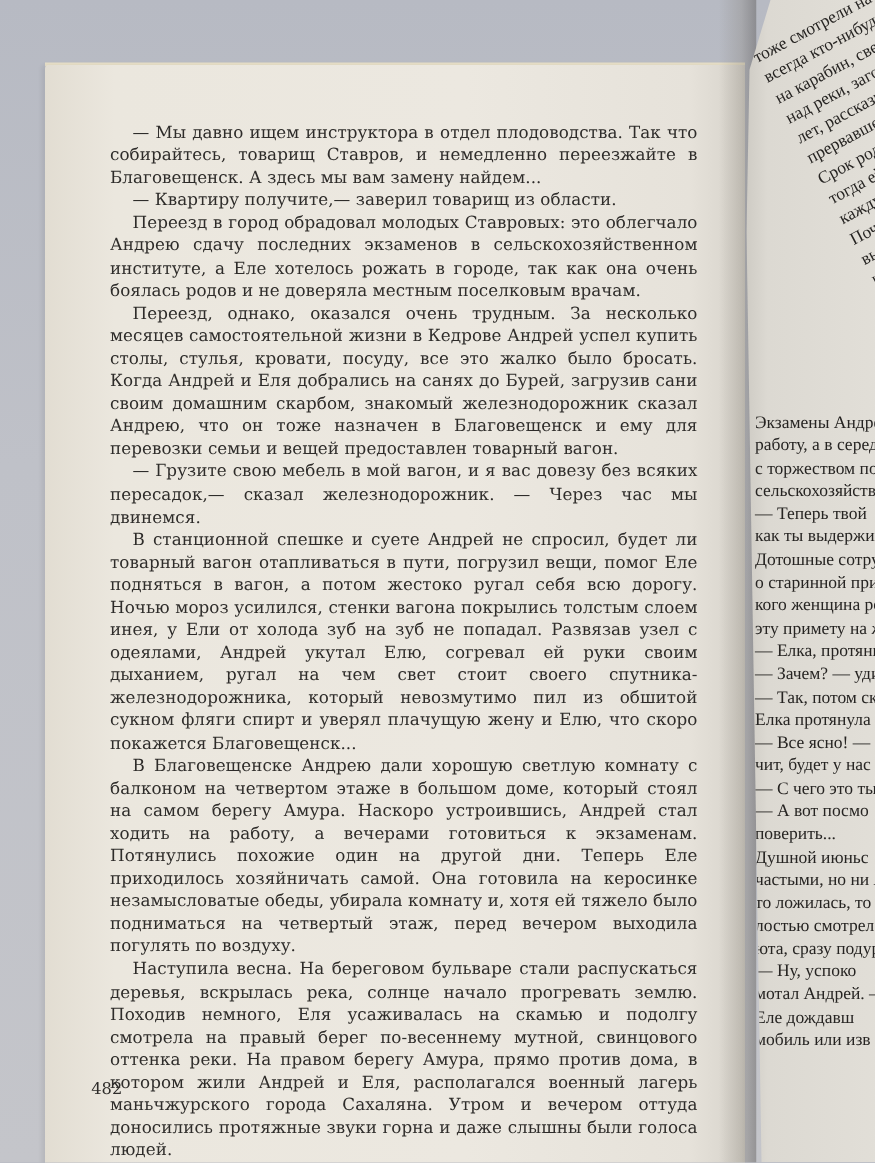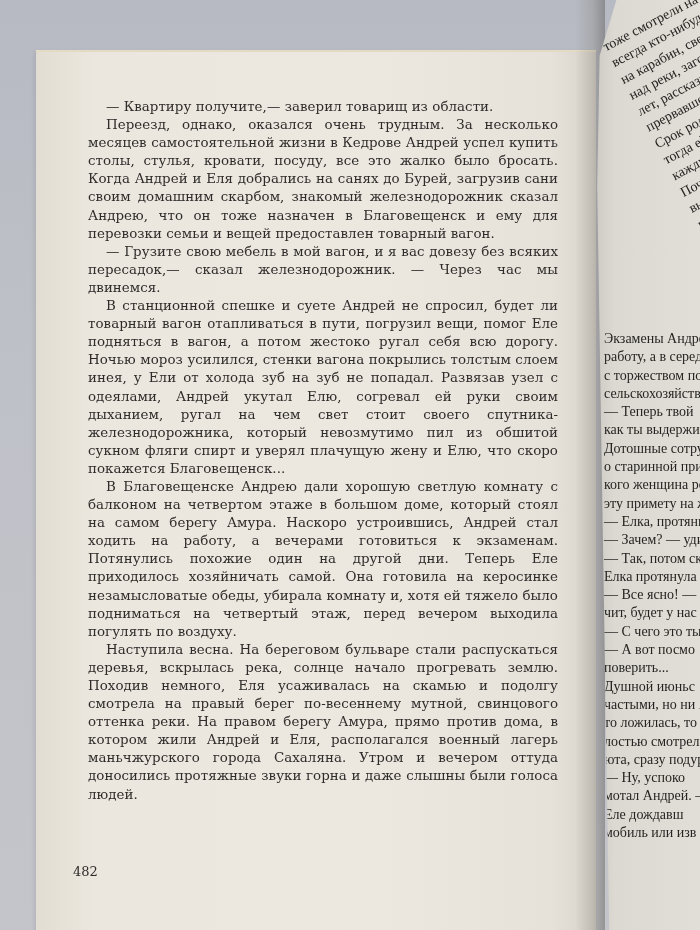--- a/index.html
+++ b/index.html
@@ -55,21 +55,23 @@
 </style>
 </head>
 <body>
 
 <div class="backdrop"></div>
 <div class="page-top-edge"></div>
 
 <div class="left-page"></div>
 
 <div class="text-block">
+  <p class="para">— Мы давно ищем инструктора в отдел плодоводства. Так что собирайтесь, товарищ Ставров, и немедленно переезжайте в Благовещенск. А здесь мы вам замену найдем...</p>
   <p class="para">— Квартиру получите,— заверил товарищ из области.</p>
+  <p class="para">Переезд в город обрадовал молодых Ставровых: это облегчало Андрею сдачу последних экзаменов в сельскохозяйственном институте, а Еле хотелось рожать в городе, так как она очень боялась родов и не доверяла местным поселковым врачам.</p>
   <p class="para">Переезд, однако, оказался очень трудным. За несколько месяцев самостоятельной жизни в Кедрове Андрей успел купить столы, стулья, кровати, посуду, все это жалко было бросать. Когда Андрей и Еля добрались на санях до Бурей, загрузив сани своим домашним скарбом, знакомый железнодорожник сказал Андрею, что он тоже назначен в Благовещенск и ему для перевозки семьи и вещей предоставлен товарный вагон.</p>
   <p class="para">— Грузите свою мебель в мой вагон, и я вас довезу без всяких пересадок,— сказал железнодорожник. — Через час мы двинемся.</p>
   <p class="para">В станционной спешке и суете Андрей не спросил, будет ли товарный вагон отапливаться в пути, погрузил вещи, помог Еле подняться в вагон, а потом жестоко ругал себя всю дорогу. Ночью мороз усилился, стенки вагона покрылись толстым слоем инея, у Ели от холода зуб на зуб не попадал. Развязав узел с одеялами, Андрей укутал Елю, согревал ей руки своим дыханием, ругал на чем свет стоит своего спутника-железнодорожника, который невозмутимо пил из обшитой сукном фляги спирт и уверял плачущую жену и Елю, что скоро покажется Благовещенск...</p>
   <p class="para">В Благовещенске Андрею дали хорошую светлую комнату с балконом на четвертом этаже в большом доме, который стоял на самом берегу Амура. Наскоро устроившись, Андрей стал ходить на работу, а вечерами готовиться к экзаменам. Потянулись похожие один на другой дни. Теперь Еле приходилось хозяйничать самой. Она готовила на керосинке незамысловатые обеды, убирала комнату и, хотя ей тяжело было подниматься на четвертый этаж, перед вечером выходила погулять по воздуху.</p>
   <p class="para">Наступила весна. На береговом бульваре стали распускаться деревья, вскрылась река, солнце начало прогревать землю. Походив немного, Еля усаживалась на скамью и подолгу смотрела на правый берег по-весеннему мутной, свинцового оттенка реки. На правом берегу Амура, прямо против дома, в котором жили Андрей и Еля, располагался военный лагерь маньчжурского города Сахаляна. Утром и вечером оттуда доносились протяжные звуки горна и даже слышны были голоса людей.</p>
 
 </div>
 
 <div class="page-number">482</div>
 

